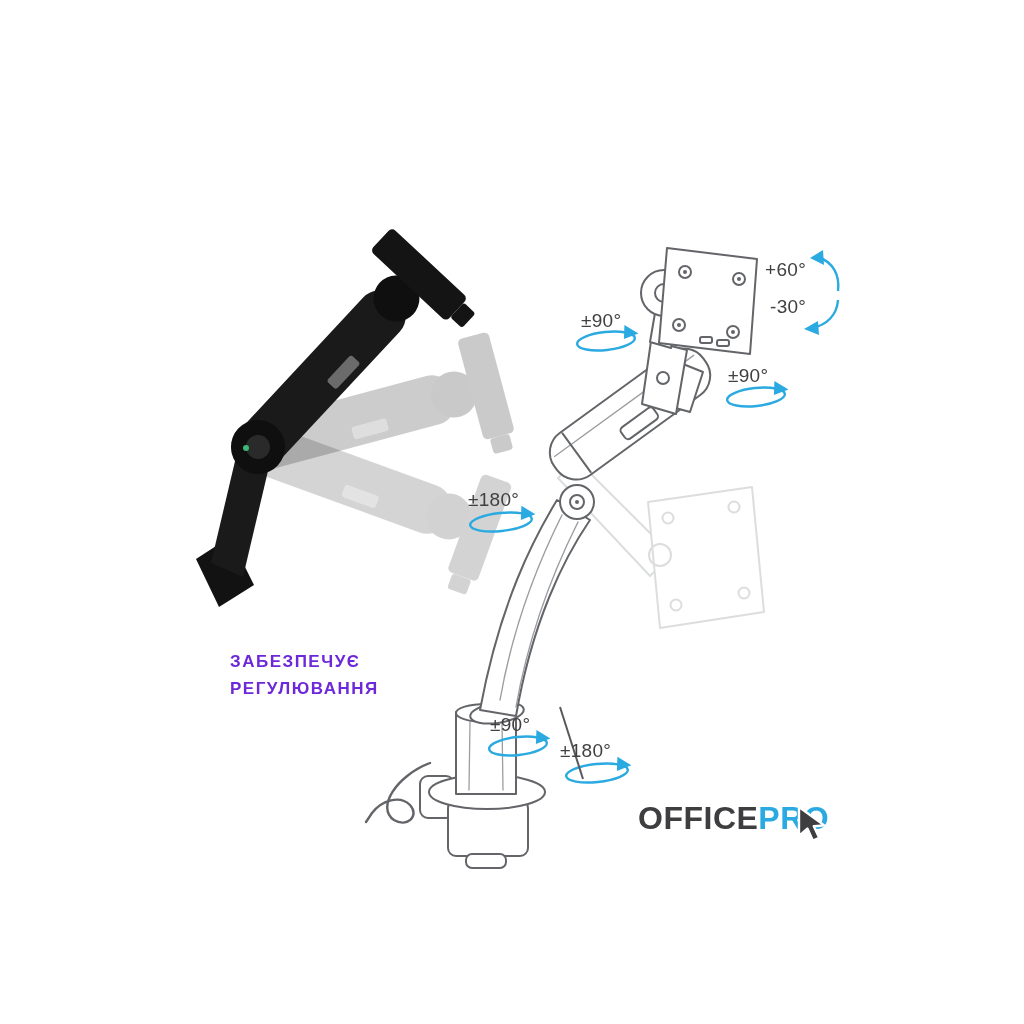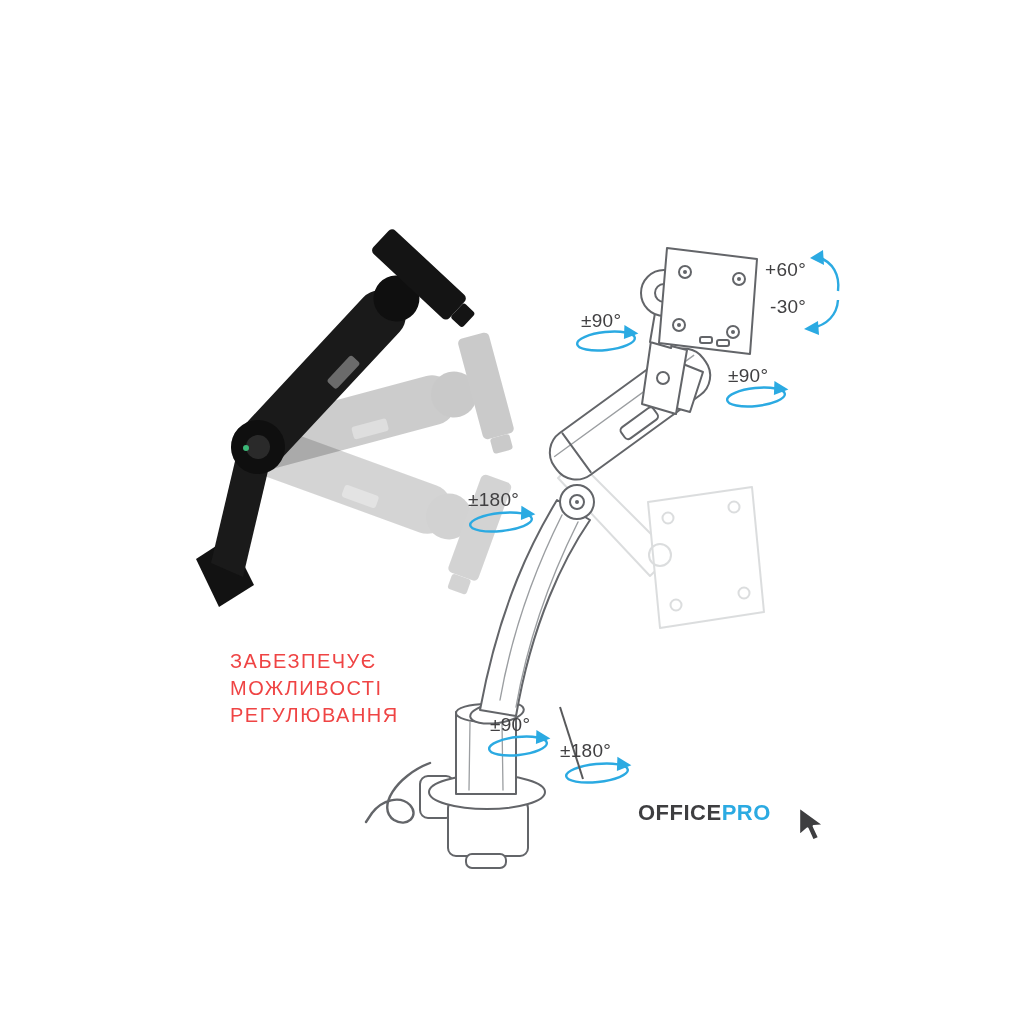--- a/index.html
+++ b/index.html
@@ -1,23 +1,23 @@
 <!DOCTYPE html>
 <html><head>
 <meta charset="utf-8">
 <style>
   * { margin:0; padding:0; box-sizing:border-box; }
   html,body { width:1024px; height:1024px; background:#ffffff; overflow:hidden;
               font-family:"Liberation Sans", sans-serif; }
   .canvas { position:absolute; left:0; top:10px; width:1024px; height:1024px; }
   svg.art { position:absolute; left:0; top:0; }
   .label { position:absolute; font-size:19px; color:#414042; letter-spacing:.3px; white-space:nowrap; }
-  .caption { position:absolute; left:230px; top:638px; color:#ef4444; font-size:20px;
-             line-height:27px; letter-spacing:1.5px; font-weight:400; }
-  .logo { position:absolute; left:638px; top:790px; font-size:22px; font-weight:bold;
+  .caption { position:absolute; left:230px; top:638px; color:#6d28d9; font-size:17px;
+             line-height:27px; letter-spacing:1.5px; font-weight:700; }
+  .logo { position:absolute; left:638px; top:790px; font-size:32px; font-weight:bold;
           letter-spacing:.5px; color:#3e3e40; white-space:nowrap; }
   .logo .pro { color:#2baae2; }
   .cursor { position:absolute; left:797px; top:795px; }
 </style>
 </head>
 <body>
 
 <div class="canvas">
 
   <svg class="art" width="1024" height="1024" viewBox="0 0 1024 1024">
@@ -156,21 +156,20 @@
   <div class="label" style="left:765px; top:249px;">+60°</div>
   <div class="label" style="left:770px; top:286px;">-30°</div>
   <div class="label" style="left:581px; top:300px;">±90°</div>
   <div class="label" style="left:728px; top:355px;">±90°</div>
   <div class="label" style="left:468px; top:479px;">±180°</div>
   <div class="label" style="left:490px; top:704px;">±90°</div>
   <div class="label" style="left:560px; top:730px;">±180°</div>
 
   <div class="caption">
     <div>ЗАБЕЗПЕЧУЄ</div>
-    <div>МОЖЛИВОСТІ</div>
     <div>РЕГУЛЮВАННЯ</div>
   </div>
 
   <div class="logo">
     <span>OFFICE</span><span class="pro">PRO</span>
   </div>
   <svg class="cursor" width="34" height="38" viewBox="0 0 17 19">
     <path d="M1,1 L1,15.5 L5.2,11.8 L7.9,17.8 L11.1,16.4 L8.4,10.6 L13.6,10.2 Z" fill="#3e3e40" stroke="#ffffff" stroke-width="1.2" stroke-linejoin="round"></path>
   </svg>
 

